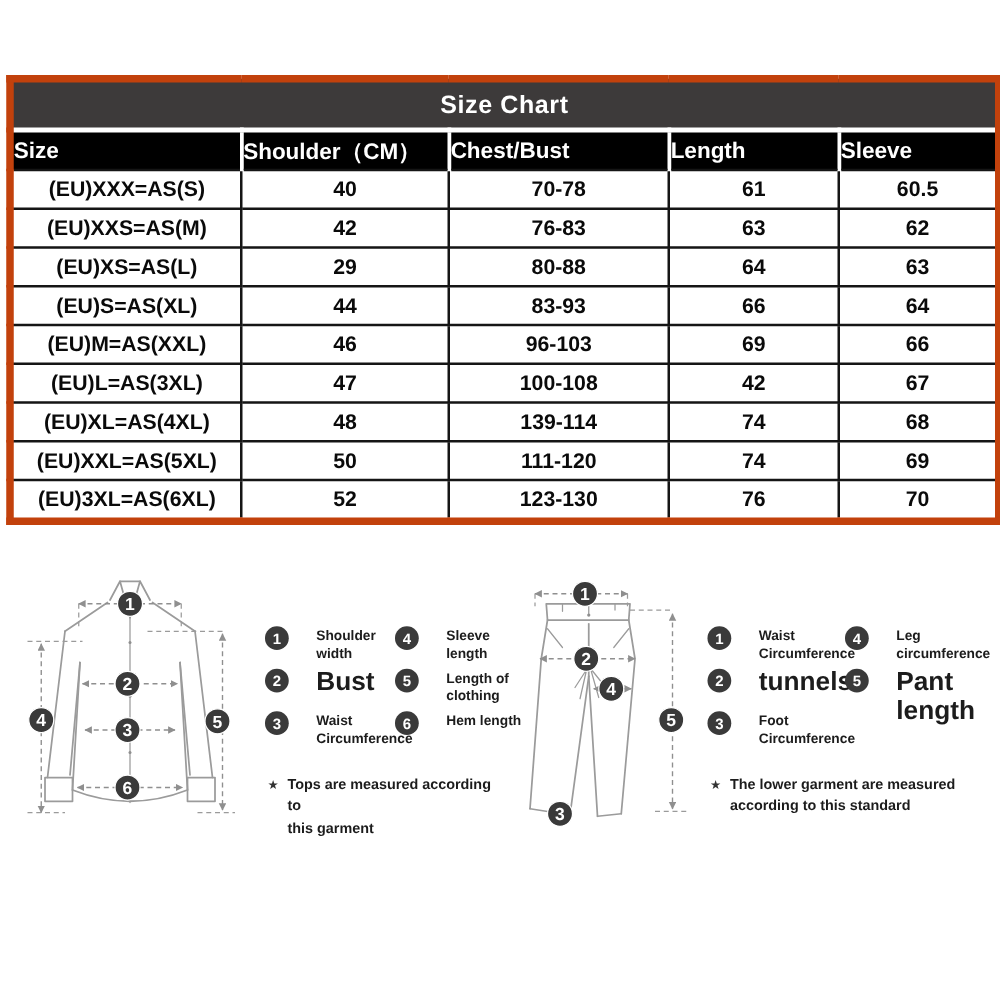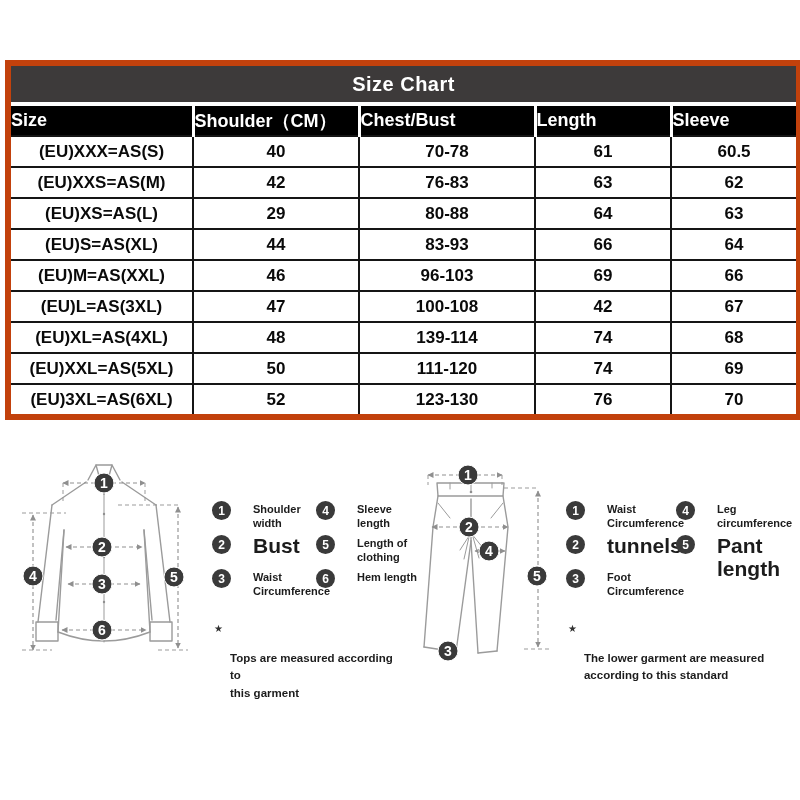--- a/index.html
+++ b/index.html
@@ -46,21 +46,21 @@
     background:#3a3a3a;color:#fff;font-size:12px;font-weight:bold;
     display:flex;align-items:center;justify-content:center;margin-top:1px;
   }
   .legend-item .legend-label{
     margin-left:22px;font-size:11px;font-weight:bold;color:#1c1c1c;line-height:1.25;padding-top:3px;
   }
   .legend-item.big .legend-label{font-size:21px;padding-top:0;line-height:1.1;}
   
   .note{position:absolute;display:flex;align-items:flex-start;}
   .note .star{font-size:10px;color:#333;margin-right:7px;margin-top:3px;}
-  .note .note-text{font-size:11.5px;font-weight:bold;color:#1c1c1c;line-height:1.5;margin-top:30px;}
+  .note .note-text{font-size:11.5px;font-weight:bold;color:#1c1c1c;line-height:1.5;}
 </style>
 </head>
 <body>
 
 <table class="size-table">
   <colgroup>
     <col style="width:185px">
       <col style="width:166px">
       <col style="width:176px">
       <col style="width:136px">

